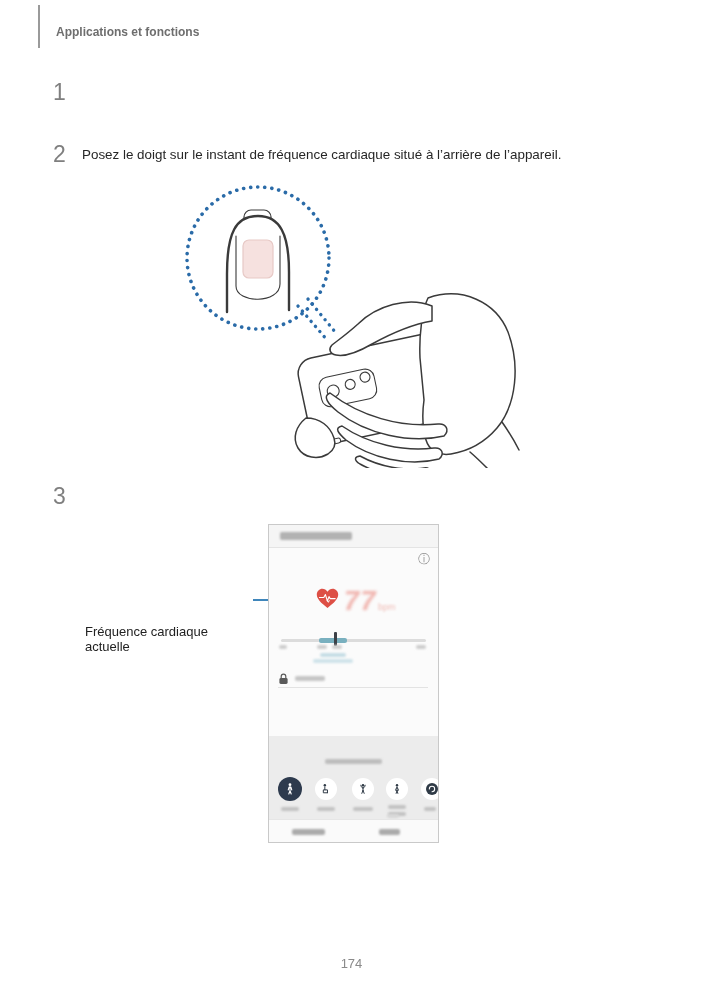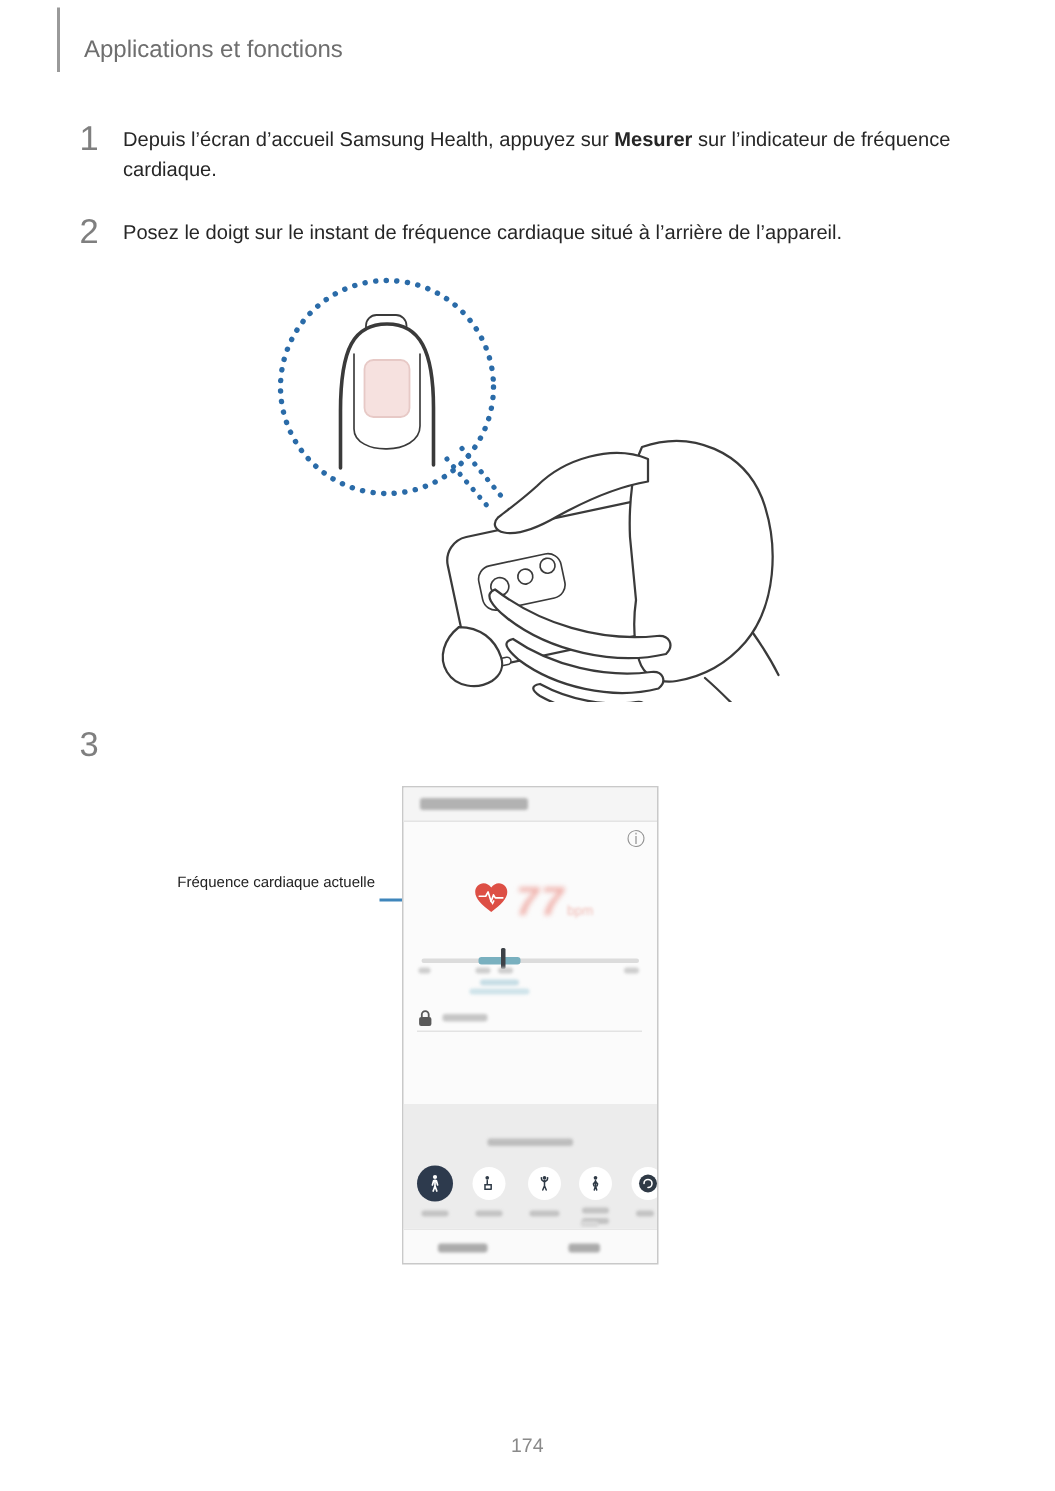--- a/index.html
+++ b/index.html
@@ -2,30 +2,30 @@
 <html><head>
 <meta charset="utf-8">
 <style>
   html,body{margin:0;padding:0;background:#ffffff;}
   .page{position:relative;width:703px;height:994px;background:#fff;
         font-family:"Liberation Sans",sans-serif;overflow:hidden;color:#272727;}
   .abs{position:absolute;}
 
   
   .header-rule{left:38px;top:5px;width:2px;height:43px;background:#9a9a9a;}
-  .header-title{left:56px;top:25px;font-size:16px;color:#6e6e6e;}
+  .header-title{left:56px;top:25px;font-size:12px;color:#6e6e6e;font-weight:bold;}
 
   
   .step-num{font-size:23px;color:#7f7f7f;font-weight:400;}
   .step-text{font-size:13.4px;line-height:20px;color:#262626;}
   .nowrap{white-space:nowrap;}
   .bold{font-weight:700;}
 
   
-  .callout-label{left:85px;top:583px;width:165px;text-align:right;font-size:10px;color:#222;}
+  .callout-label{left:85px;top:624px;width:165px;font-size:13px;color:#222;}
   .leader{left:253px;top:599px;width:62px;height:2px;background:#3f86bb;}
 
   
   .phone{left:268px;top:524px;width:169px;height:317px;background:#fbfbfb;
          border:1px solid #c9c9c9;box-sizing:content-box;overflow:hidden;}
   .p-titlebar{position:absolute;left:0;top:0;right:0;height:22px;background:#f5f5f5;border-bottom:1px solid #e4e4e4;}
   .redact{position:absolute;border-radius:2px;filter:blur(1.2px);}
   .p-info{position:absolute;right:8px;top:28px;font-size:12px;color:#8f8f8f;line-height:12px;}
   .p-hr{position:absolute;left:47px;top:63px;display:flex;align-items:flex-start;}
   .p-hr-num{font-size:27px;font-weight:700;font-style:italic;color:#f0b3ad;filter:blur(1.8px);
@@ -47,21 +47,20 @@
 </style>
 </head>
 <body>
 
 <div class="page">
 
   <div class="abs header-rule"></div>
   <div class="abs header-title">Applications et fonctions</div>
 
   <div class="abs step-num" style="left:53px;top:79px;">1</div>
-  <div class="abs step-text" style="left:82px;top:83px;width:562px;"><span>Depuis l’écran d’accueil Samsung Health, appuyez sur </span><span class="bold">Mesurer</span><span> sur l’indicateur de fréquence cardiaque.</span></div>
 
   <div class="abs step-num" style="left:53px;top:141px;">2</div>
   <div class="abs step-text nowrap" style="left:82px;top:145px;">Posez le doigt sur le instant de fréquence cardiaque situé à l’arrière de l’appareil.</div>
 
   <svg class="abs" style="left:170px;top:178px;" width="350" height="290" viewBox="0 0 350 290">
     <g stroke="#3a3a3a" stroke-width="1.5" stroke-linejoin="round" stroke-linecap="round">
 
       <g transform="rotate(-12 230 205)">
         <rect x="132" y="162" width="200" height="88" rx="16" fill="#fff"></rect>
         <rect x="150" y="184" width="56" height="30" rx="9" fill="#fff" stroke-width="1.1"></rect>

